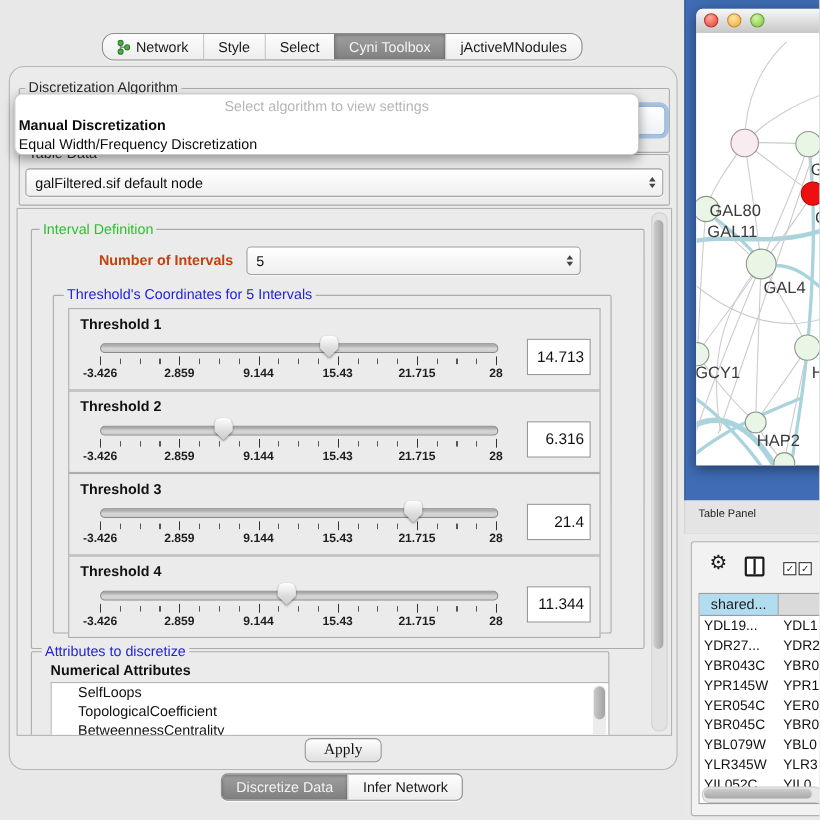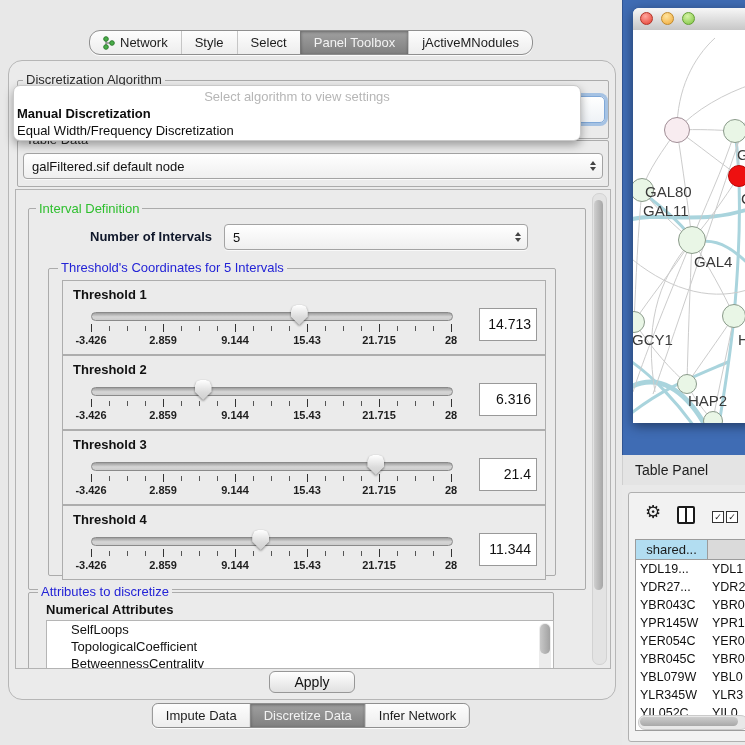--- a/index.html
+++ b/index.html
@@ -50,21 +50,21 @@
   .spin .down{border-top:4px solid #444;}
 
   
   #scroll-area{position:absolute;left:6px;top:128px;width:594px;height:478px;border:1px solid #b3b3b3;background:#ebebeb;overflow:hidden;}
   #main-vscroll{position:absolute;right:3px;top:3px;width:13px;height:470px;background:#e3e3e3;border:1px solid #d2d2d2;border-radius:7px;}
   #main-vscroll .vthumb{position:absolute;left:1px;top:6px;width:9px;height:390px;border-radius:5px;background:linear-gradient(to right,#cfcfcf,#a6a6a6);}
 
   
   #interval-group{left:12px;top:18px;width:556px;height:380px;}
   #interval-label{left:20px;top:11px;}
-  #noi-label{position:absolute;left:74px;top:39px;font-size:13px;font-weight:bold;color:#0f172a;}
+  #noi-label{position:absolute;left:74px;top:39px;font-size:13px;font-weight:bold;color:#c2410c;}
   #noi-combo{left:208px;top:34px;width:294px;height:24px;}
 
   #thr-group{left:32px;top:78px;width:506px;height:306px;}
   #thr-label{left:42px;top:70px;}
 
   .threshold-panel{position:absolute;left:46px;width:482px;height:73px;border:1px solid #adadad;background:#ebebeb;}
   .th-label{position:absolute;left:10px;top:6px;font-size:13px;font-weight:bold;color:#111;}
   .slider{position:absolute;left:0;top:0;width:100%;height:100%;}
   .track{position:absolute;left:28px;top:31px;width:360px;height:7px;border:1px solid #8a8a8a;border-radius:5px;background:linear-gradient(#9e9e9e,#d6d6d6 55%,#cccccc);}
   .thumb-rail{position:absolute;left:28px;top:24px;width:360px;height:0;}
@@ -78,41 +78,41 @@
 
   
   #attr-group{left:12px;top:402px;width:524px;height:90px;}
   #attr-label{left:22px;top:394px;}
   #attr-sub{position:absolute;left:30px;top:412px;font-size:13px;font-weight:bold;color:#111;}
   #attr-list{position:absolute;left:30px;top:430px;width:506px;height:60px;background:#fff;border:1px solid #b5b5b5;overflow:hidden;}
   .list-item{height:17px;line-height:17px;font-size:13px;color:#111;padding-left:24px;}
   #list-vscroll{position:absolute;right:2px;top:2px;width:12px;height:54px;background:#ececec;border-radius:6px;}
   #list-vscroll .vthumb{position:absolute;left:1px;top:1px;width:10px;height:30px;border-radius:5px;background:linear-gradient(to right,#c8c8c8,#a2a2a2);}
 
-  .apply-btn{position:absolute;left:50%;top:610px;transform:translateX(-50%);width:86px;height:22px;font-size:14px;color:#111;background:linear-gradient(#fefefe,#e0e0e0);border:1px solid #979797;border-radius:6px;font-family:Liberation Sans, sans-serif;}
+  .apply-btn{position:absolute;left:50%;top:610px;transform:translateX(-50%);width:70px;height:22px;font-size:14px;color:#111;background:linear-gradient(#fefefe,#e0e0e0);border:1px solid #979797;border-radius:6px;font-family:Liberation Serif, serif;}
 
   
   #right-side{position:absolute;left:622px;top:0;width:123px;height:745px;overflow:hidden;}
   #net-blue{position:absolute;left:0;top:0;width:123px;height:455px;background:#3f6cb4;border-left:1px solid #305492;}
   #net-window{position:absolute;left:10px;top:8px;width:120px;height:415px;background:#fff;border-radius:6px 6px 0 0;box-shadow:0 3px 12px rgba(0,0,0,.45);}
   .net-titlebar{position:absolute;left:0;top:0;width:100%;height:22px;background:linear-gradient(#f7f7f7,#c7c7c7);border-bottom:1px solid #959595;border-radius:6px 6px 0 0;}
   .tl{position:absolute;top:4px;width:13px;height:13px;border-radius:50%;}
   .tl.red{left:7px;background:radial-gradient(circle at 40% 30%,#ffa79e,#e63d2f);border:1px solid #b23328;box-sizing:border-box;}
   .tl.yellow{left:28px;background:radial-gradient(circle at 40% 30%,#ffe49e,#f0a93a);border:1px solid #c08a2c;box-sizing:border-box;}
   .tl.green{left:49px;background:radial-gradient(circle at 40% 30%,#d6f3a6,#7cc43f);border:1px solid #649f33;box-sizing:border-box;}
   #net-canvas{position:absolute;left:0;top:22px;width:120px;height:393px;background:#fff;overflow:hidden;}
   .node{position:absolute;border-radius:50%;box-sizing:border-box;}
   .node.green{background:#e9f6e6;border:1px solid #8a9a8a;}
   .node.pink{background:#f8ecf0;border:1px solid #a08e96;}
   .node.red{background:#ee1010;border:1px solid #b80606;}
   .net-label{position:absolute;font-size:15px;color:#3a3a3a;white-space:nowrap;}
 
   
   #tp-header{position:absolute;left:0;top:455px;width:123px;height:30px;background:#e4e4e4;border-bottom:1px solid #c2c2c2;border-left:1px solid #cfcfcf;}
-  #tp-title{position:absolute;left:12px;top:7px;font-size:14px;color:#1d1d1d;}
+  #tp-title{position:absolute;left:12px;top:7px;font-size:10px;color:#1d1d1d;}
   #tp-body{position:absolute;left:0;top:485px;width:123px;height:260px;background:#e9e9e9;}
   #tp-inner{position:absolute;left:6px;top:7px;width:130px;height:248px;background:#f2f2f2;border:1px solid #b0b0b0;border-radius:3px;}
   .gear{position:absolute;left:16px;top:8px;font-size:18px;color:#1a1a1a;}
   .split-icon{position:absolute;left:48px;top:13px;width:14px;height:14px;border:2px solid #1a1a1a;border-radius:2px;background:#fff;}
   .split-icon:before{content:"";position:absolute;left:6px;top:0;width:2px;height:14px;background:#1a1a1a;}
   .cb{position:absolute;top:18px;width:10px;height:10px;border:1.5px solid #333;background:#fff;font-size:9px;line-height:10px;text-align:center;color:#222;}
   #cb1{left:83px;} #cb2{left:97px;}
   #tp-table{position:absolute;left:6px;top:46px;width:114px;height:190px;background:#fff;border:1px solid #9c9c9c;overflow:hidden;}
   .th-cell{position:absolute;top:0;height:20px;font-size:13px;color:#1b1b1b;line-height:20px;border-bottom:1px solid #9c9c9c;box-sizing:border-box;}
   #thc1{left:0;width:72px;background:#b2ddf1;border-right:1px solid #9c9c9c;text-align:center;}
@@ -141,21 +141,21 @@
         </svg>
         <span>Network</span>
       </span>
       <span class="tab">
           <span>Style</span>
         </span>
       <span class="tab">
           <span>Select</span>
         </span>
       <span class="tab selected">
-          <span>Panel Toolbox</span>
+          <span>Cyni Toolbox</span>
         </span>
       <span class="tab">
           <span>jActiveMNodules</span>
         </span>
     </div>
 
     <div class="main-panel">
 
       <div class="groupbox" id="disc-group"></div>
       <span class="group-label lab-dark" id="disc-label">Discretization Algorithm</span>
@@ -300,23 +300,20 @@
 
         <div id="main-vscroll">
             <div class="vthumb"></div>
           </div>
       </div>
 
       <button class="apply-btn">Apply</button>
     </div>
 
     <div class="seg" id="bottom-tabs">
-      <span class="tab">
-          <span>Impute Data</span>
-        </span>
       <span class="tab selected">
           <span>Discretize Data</span>
         </span>
       <span class="tab">
           <span>Infer Network</span>
         </span>
     </div>
   </section>
 
   <section id="right-side">

